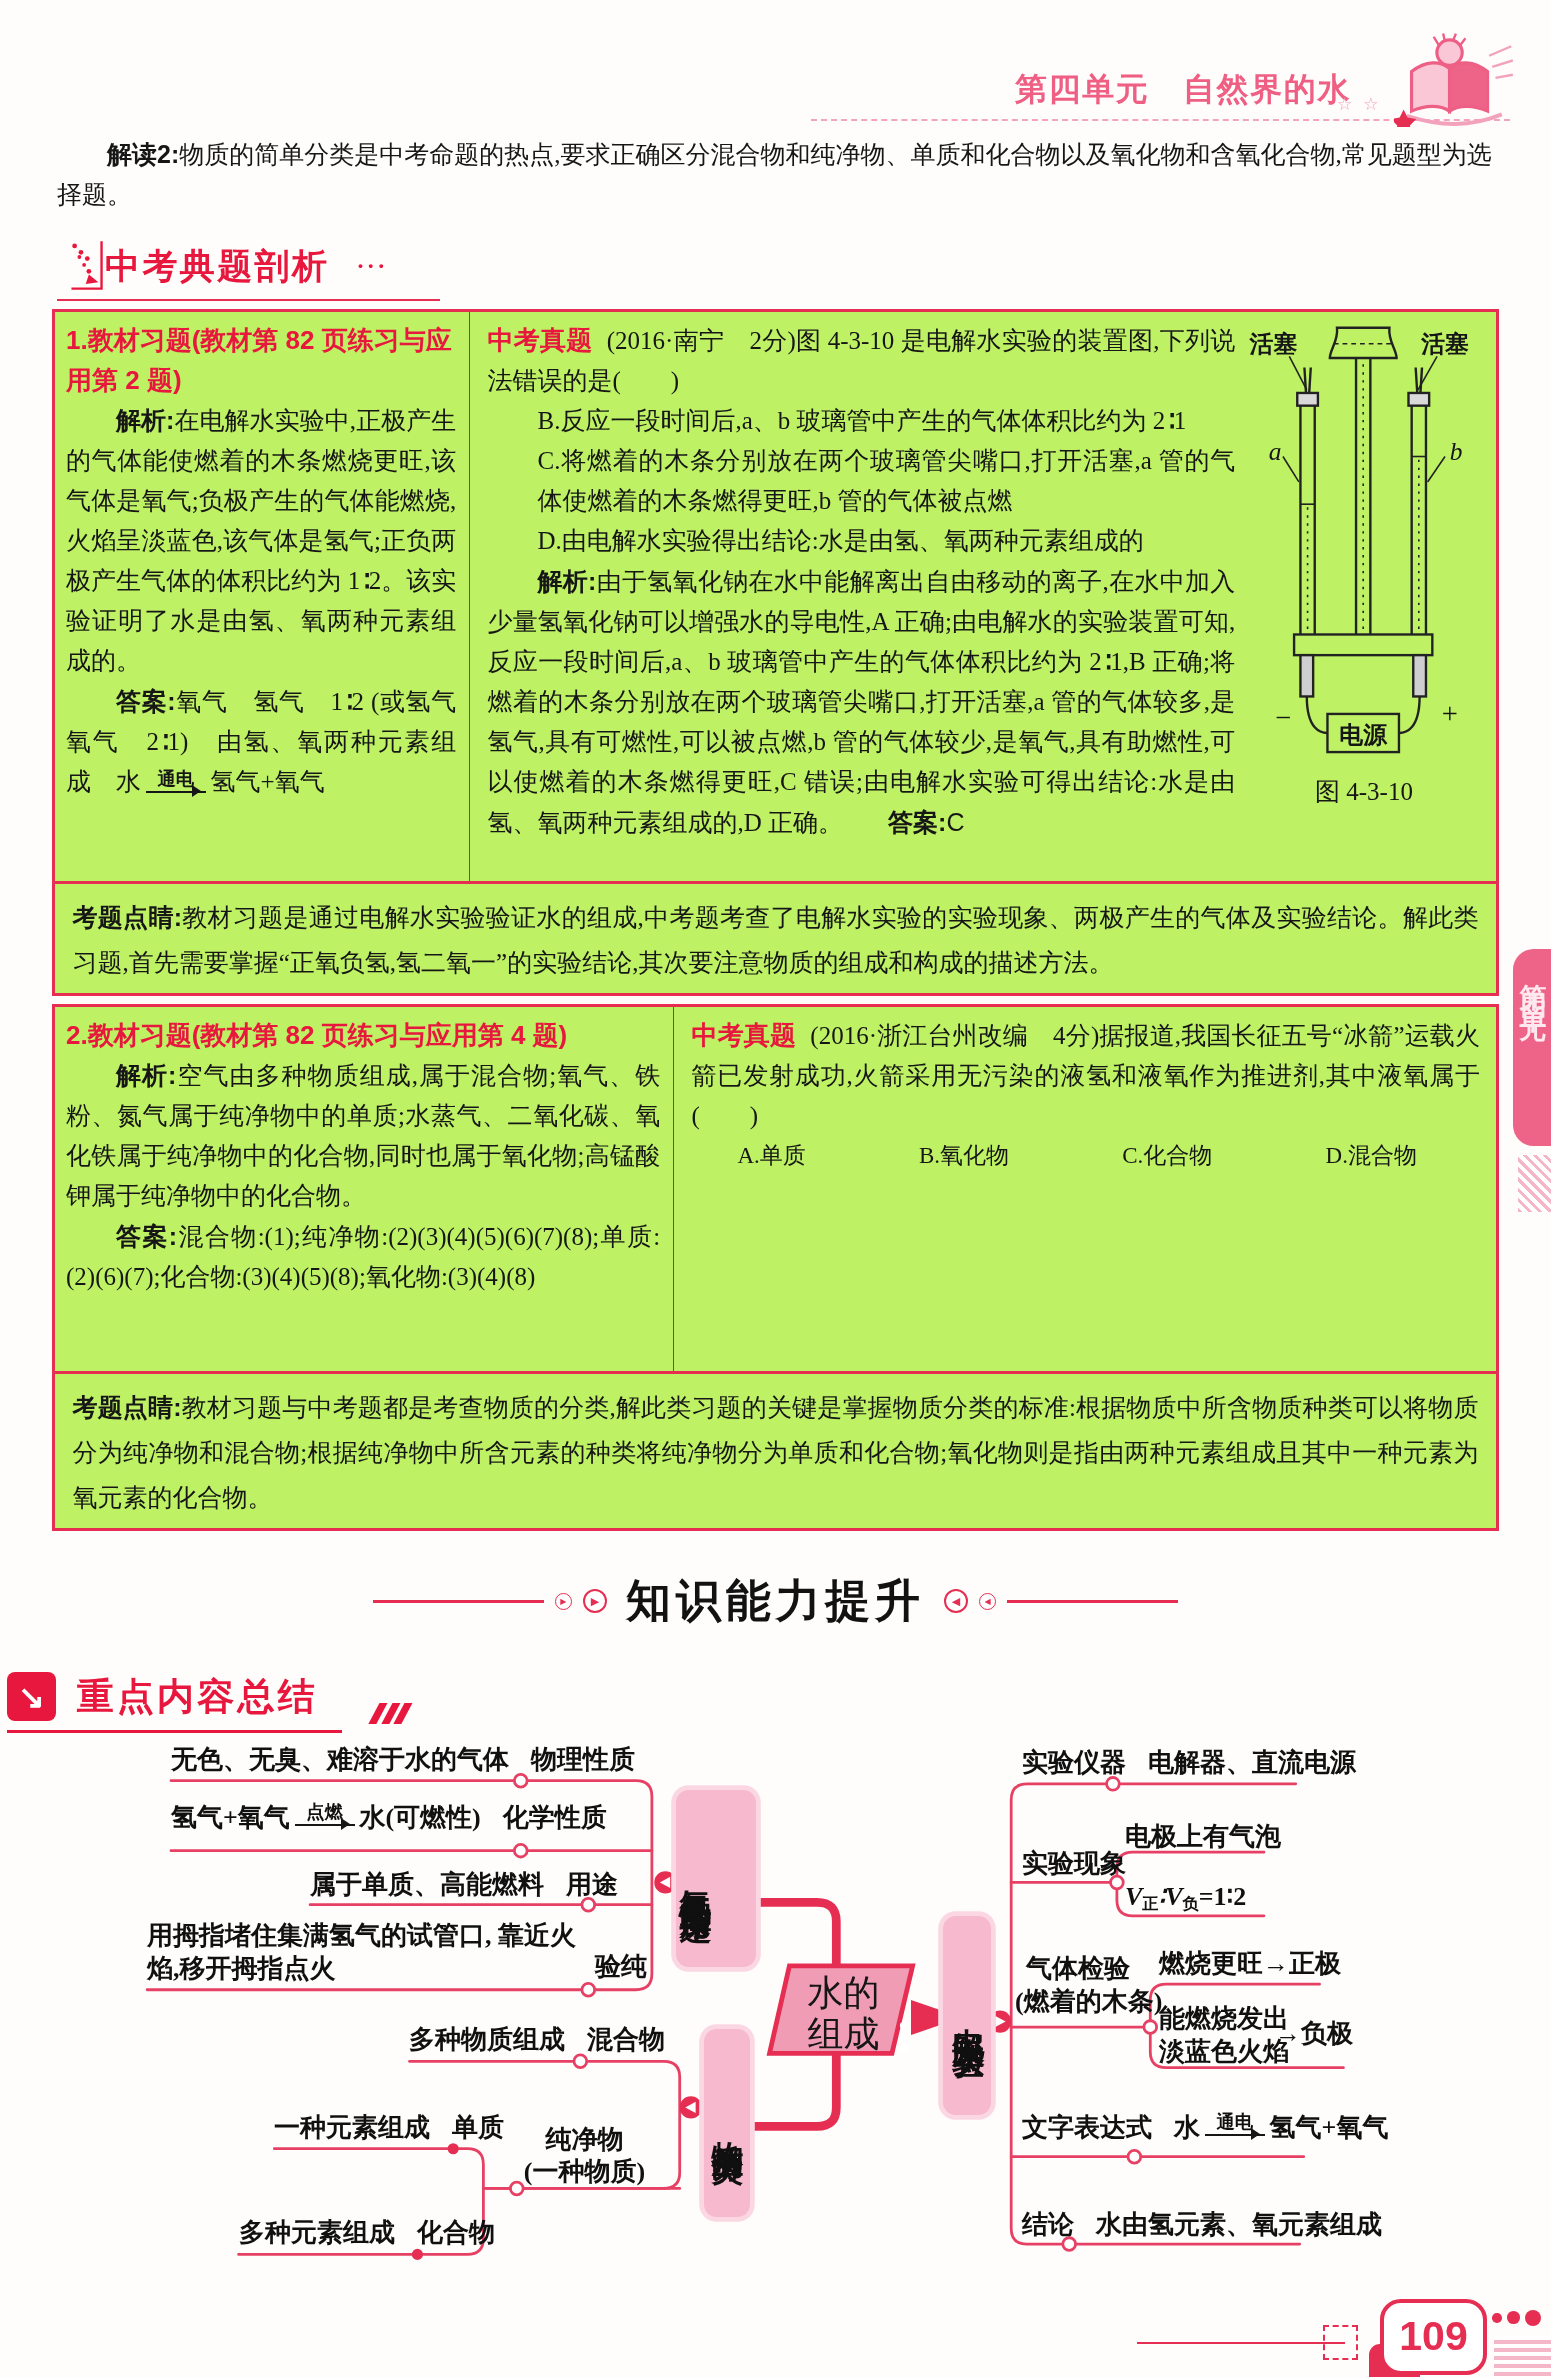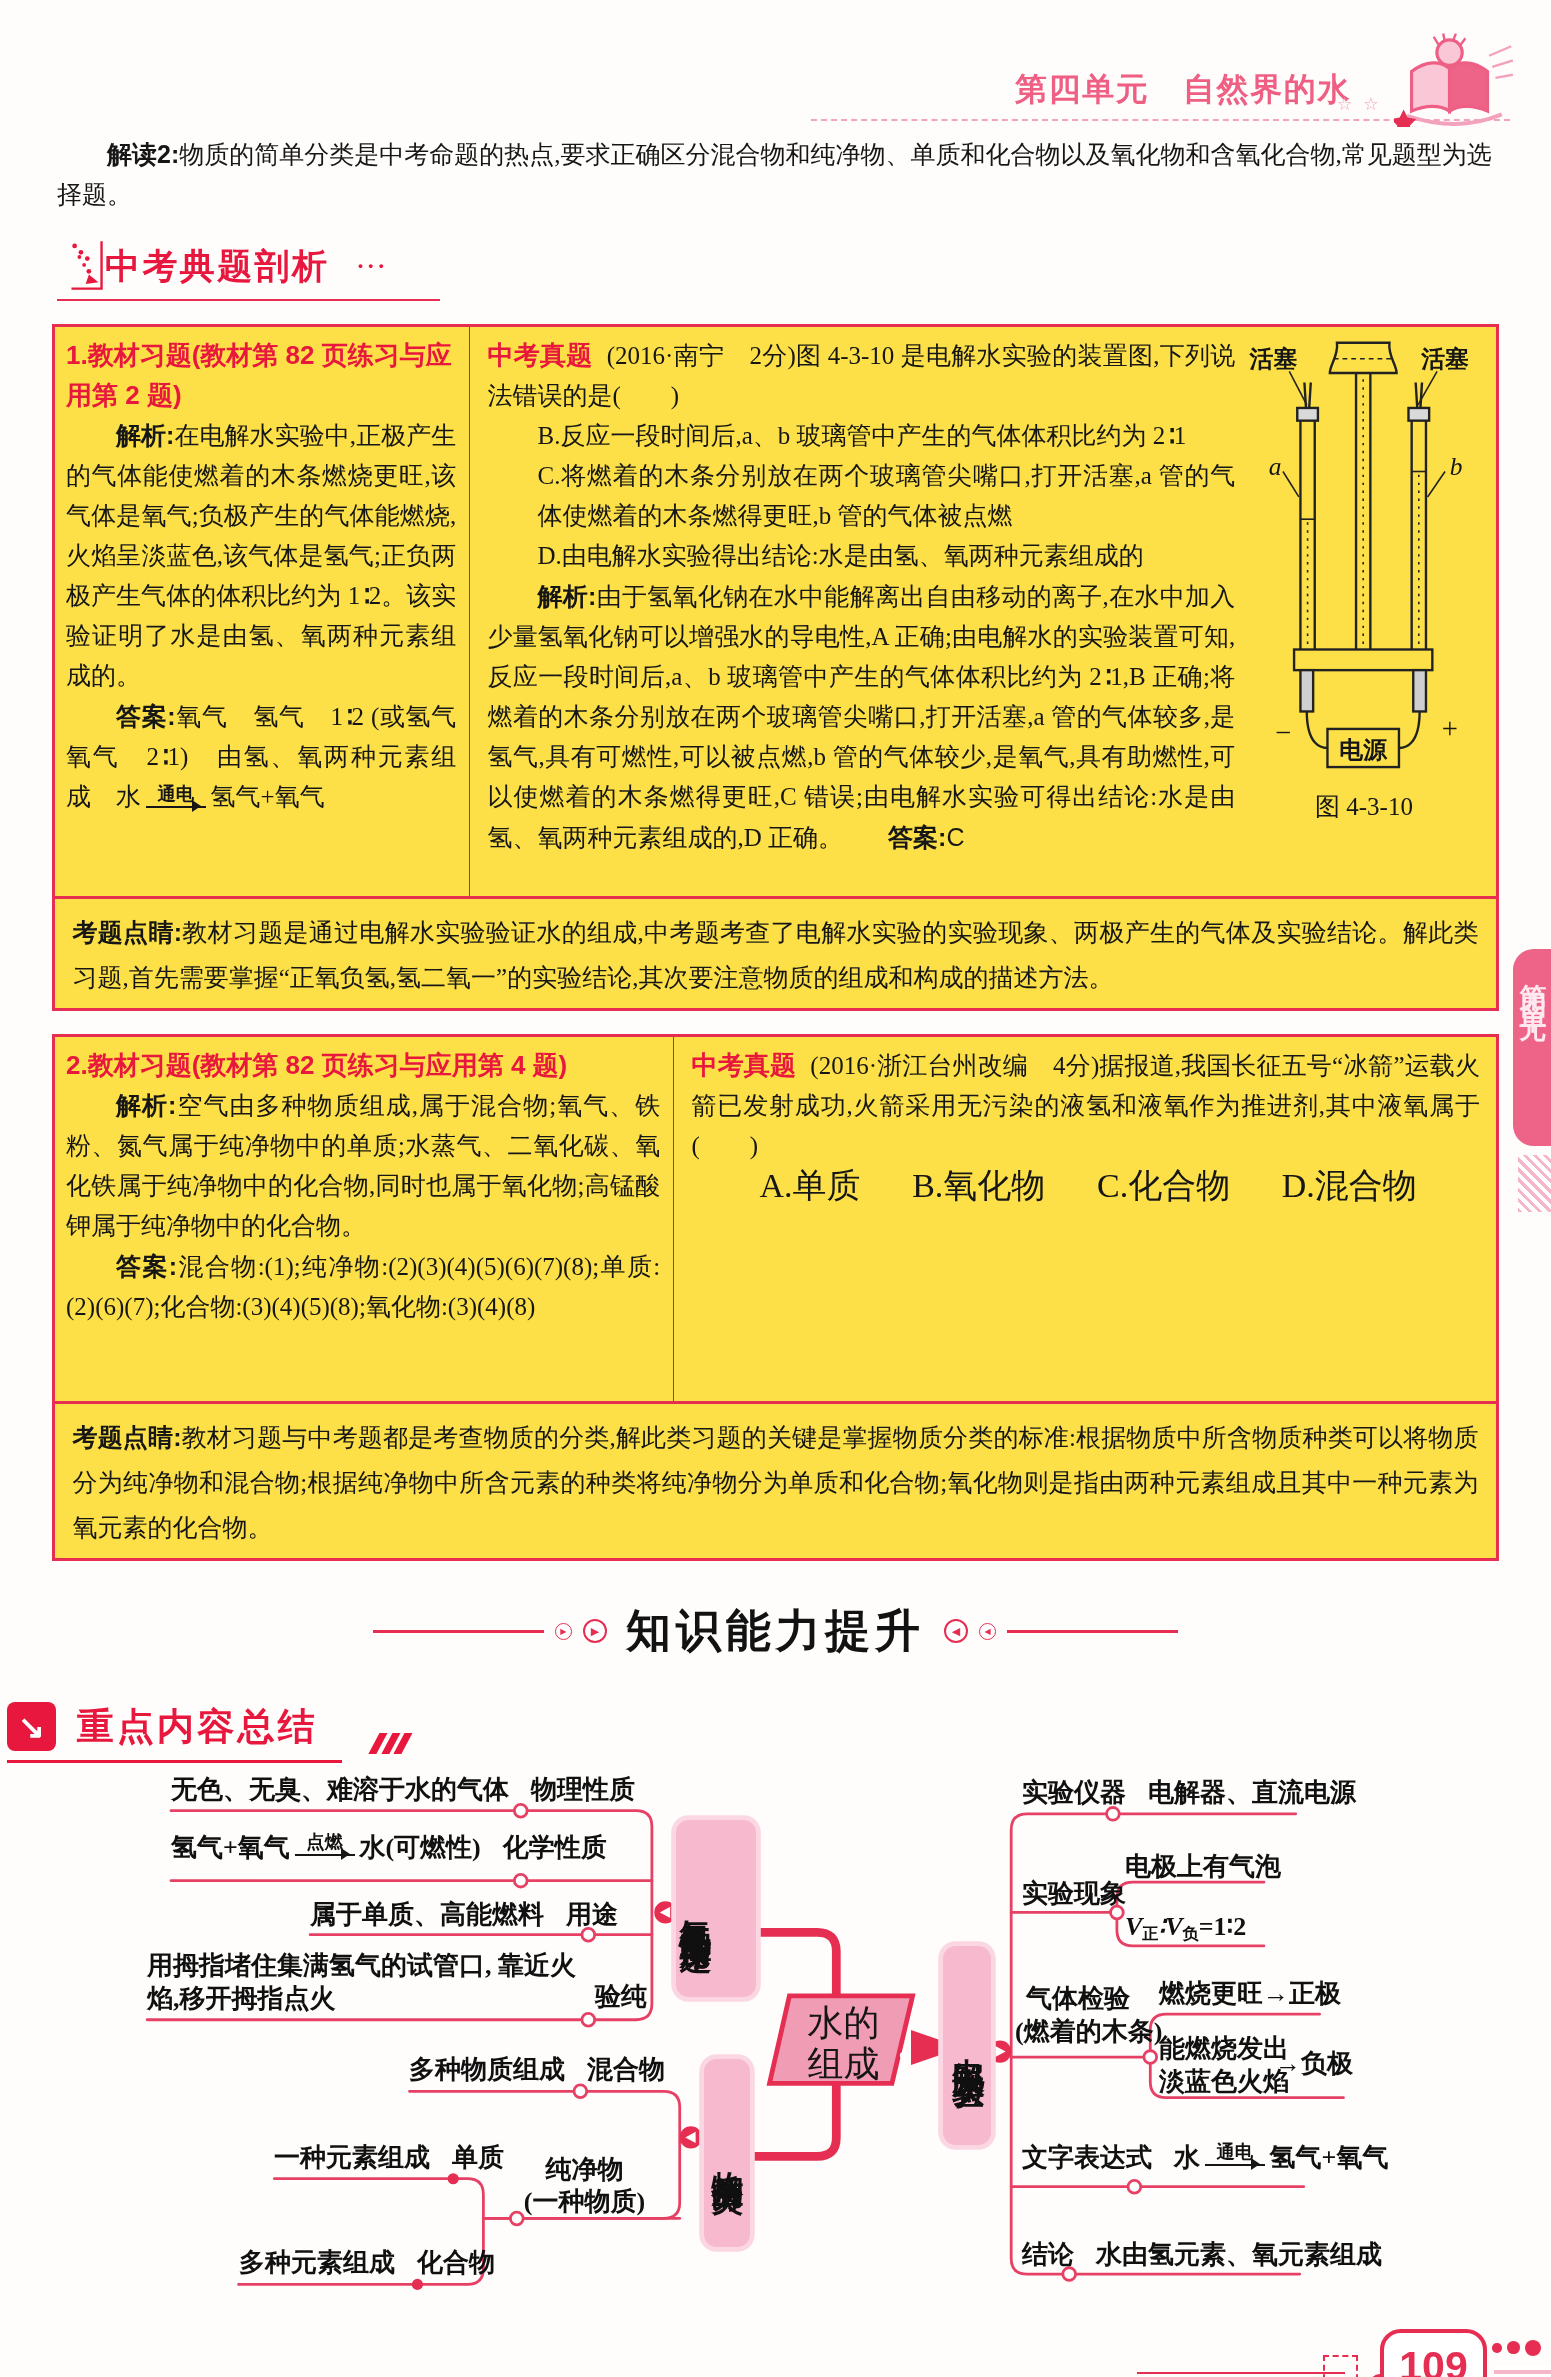--- a/index.html
+++ b/index.html
@@ -27,32 +27,32 @@
   #intro{margin:4.8px 49px 0 57px;text-indent:2em;}
   b.lead{font-family:"Liberation Sans",sans-serif;font-weight:bold;}
 
   
   .sec1{display:flex;align-items:flex-end;margin:19px 0 0 57px;height:67px;}
   .sec1 .ttl-wrap{display:flex;align-items:center;border-bottom:2.4px solid var(--red);padding:0 52px 4px 11px;}
   .sec1 .ttl{font-family:"Liberation Sans",sans-serif;font-weight:bold;font-size:35px;color:var(--redtext);letter-spacing:2.4px;}
   .sec1 .dots{color:var(--redtext);font-size:24px;font-weight:bold;margin-left:27px;letter-spacing:2.4px;}
 
   
-  .qbox{margin:23px 52px 0;border:3.2px solid var(--red);background:#fde047;}
+  .qbox{margin:8px 52px 0;border:3.2px solid var(--red);background:#bef264;}
   .cols{display:grid;}
   #box1 .cols{grid-template-columns:415px 1fr;height:569px;overflow:hidden;}
   #box2 .cols{grid-template-columns:619px 1fr;height:364px;overflow:hidden;}
   .colL{border-right:1.6px solid #5a5a5a;padding:8px 12.7px 0 11px;}
   .colR{padding:8px 16px 0 17.5px;}
   .qtitle{font-family:"Liberation Sans",sans-serif;font-weight:bold;font-size:26px;line-height:40px;color:var(--redtext);}
   .para{font-size:25px;line-height:40px;text-indent:2em;text-align:justify;}
   .para b{font-family:"Liberation Sans",sans-serif;}
   .tag{font-family:"Liberation Sans",sans-serif;font-weight:bold;font-size:26px;color:var(--redtext);margin-right:14.3px;}
   .opt{font-size:25px;line-height:40px;padding-left:2em;text-align:justify;text-indent:-0em;}
-  .opt2row{display:flex;width:92%;padding-left:2em;justify-content:space-between;font-size:34px;line-height:40px;}
+  .opt2row{display:flex;width:92%;padding-left:2em;justify-content:space-between;font-size:23px;line-height:40px;}
   .ansinline{font-family:"Liberation Sans",sans-serif;font-weight:bold;margin-left:45px;}
   .tip{border-top:3.2px solid var(--red);padding:11px 17.5px 8px;font-size:25px;line-height:45px;text-align:justify;}
   .tip b{font-family:"Liberation Sans",sans-serif;}
 
   
   .rxn{display:inline-flex;flex-direction:column;align-items:center;vertical-align:middle;margin:0 4.8px;text-indent:0;}
   .rxn .over{font-size:18.3px;line-height:19px;font-weight:600;}
   .rxn .arr{position:relative;width:60px;height:2.4px;background:#161616;margin:1.6px 0 4.8px;}
   .rxn .arr::after{content:"";position:absolute;right:-1.6px;top:-5.6px;border:6.4px solid transparent;border-left:9.5px solid #161616;}
 

